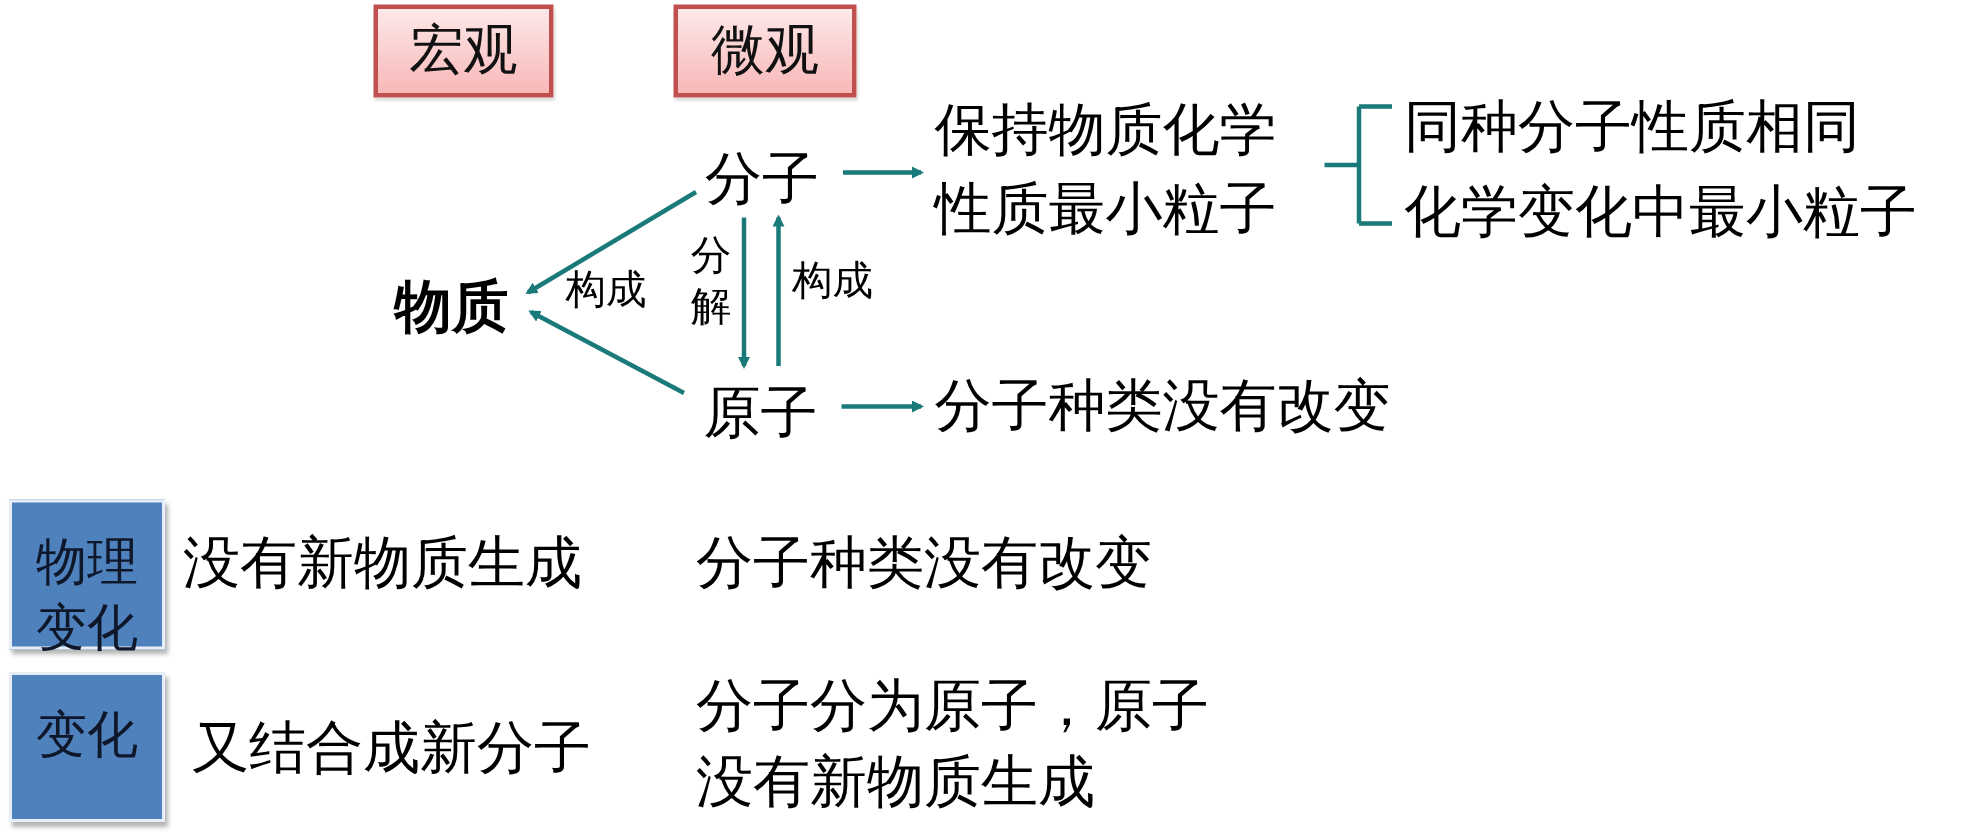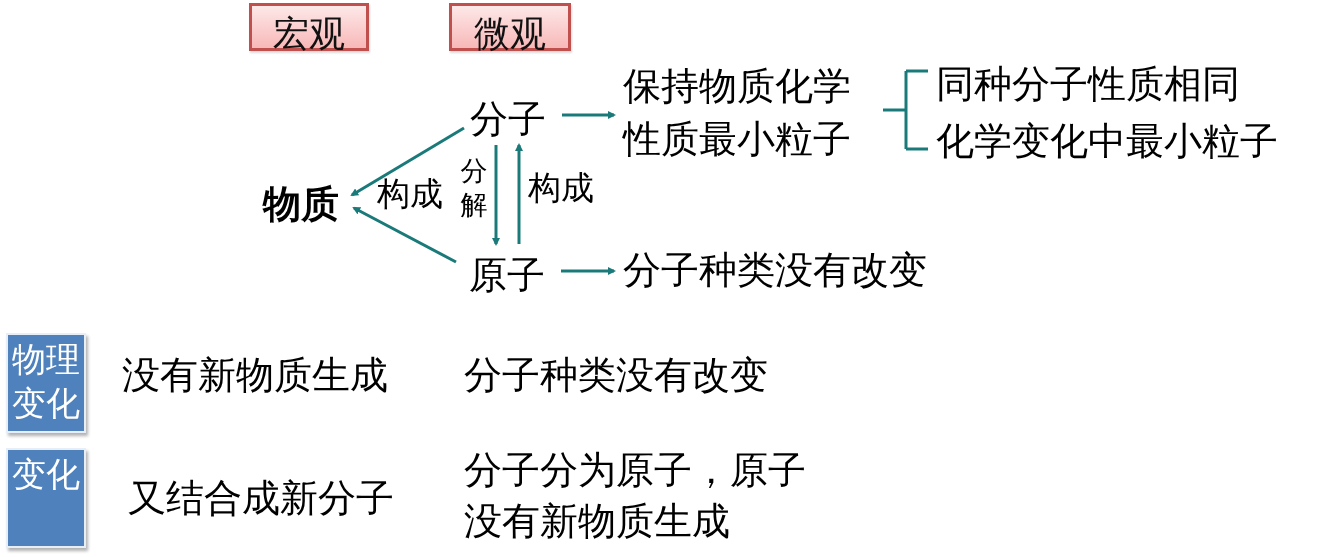--- a/index.html
+++ b/index.html
@@ -12,63 +12,63 @@
       height: 557px;
       position: relative;
       overflow: hidden;
       font-family: "DejaVu Sans", "Liberation Sans", sans-serif;
       color: #000000;
     }
 
     
     .pink-box {
       position: absolute;
-      height: 48px;
+      height: 62px;
       border: 3px solid #c0504d;
       box-sizing: border-box;
       background: linear-gradient(to bottom, #fde8e8 0%, #f8b8b8 100%);
       font-size: 36px;
       line-height: 56px;
       text-align: center;
       color: #111;
       box-shadow: 1px 2px 2px rgba(0,0,0,0.15);
     }
 
     .big-text {
       position: absolute;
       font-size: 38px;
       line-height: 44px;
       white-space: nowrap;
     }
     .small-label {
       position: absolute;
       font-family: "DejaVu Serif", "Liberation Serif", serif;
-      font-size: 33px;
+      font-size: 27px;
       line-height: 32px;
       white-space: nowrap;
     }
     .vertical-label {
       position: absolute;
       font-family: "DejaVu Serif", "Liberation Serif", serif;
       font-size: 27px;
       line-height: 34px;
       width: 30px;
       text-align: center;
     }
 
     .blue-box {
       position: absolute;
-      width: 80px;
+      width: 104px;
       height: 100px;
       background: #4f81bd;
-      color: #ffffff;
+      color: #0f172a;
       font-size: 34px;
       line-height: 44px;
       text-align: center;
-      padding-top: 2px;
+      padding-top: 18px;
       box-sizing: border-box;
       box-shadow: 2px 3px 3px rgba(0,0,0,0.3);
       border: 2px solid #e8eef7;
     }
     .blue-box span { display: block; }
 
     svg.arrows {
       position: absolute;
       left: 0;
       top: 0;

